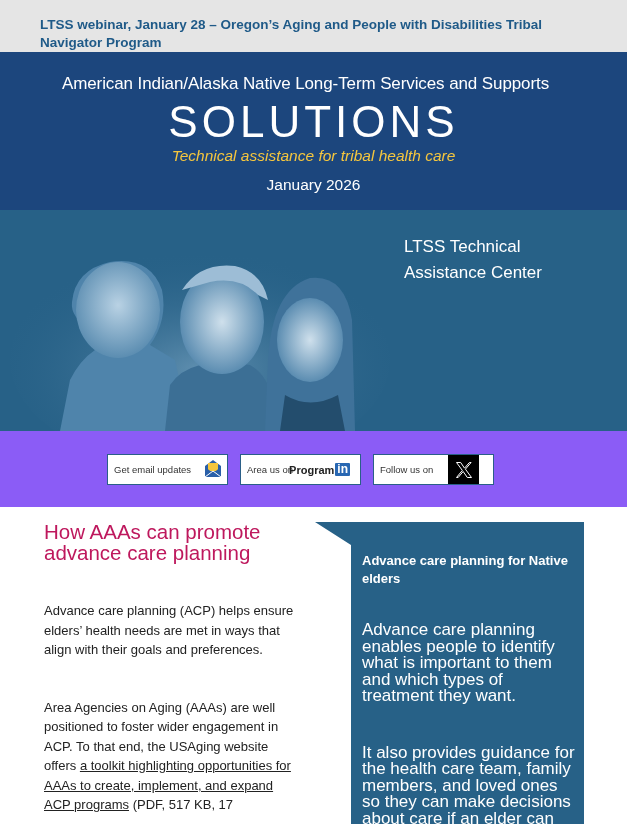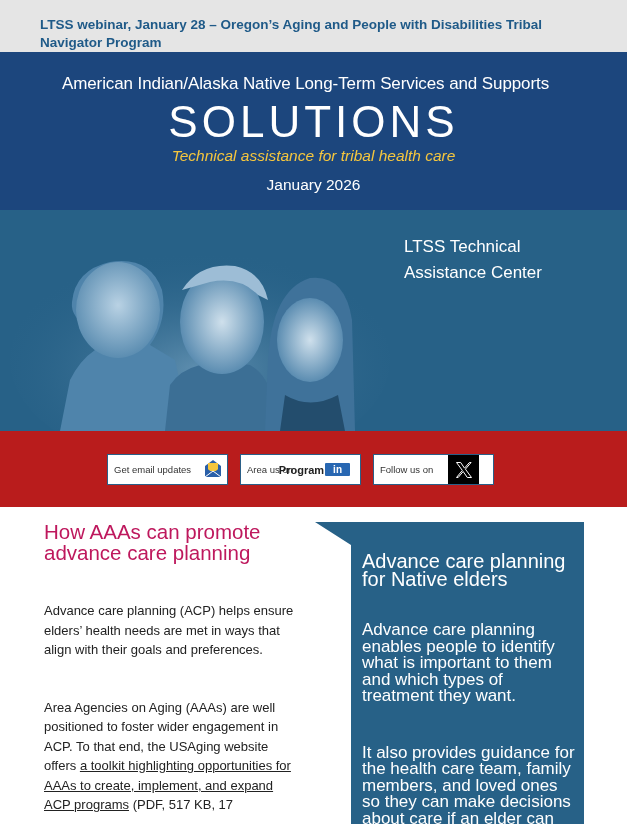--- a/index.html
+++ b/index.html
@@ -33,50 +33,50 @@
   }
   .hero-photo { position: absolute; left: 0; top: 0; width: 400px; height: 221px; }
   .hero-text { position: absolute; left: 404px; top: 24px; width: 200px; color: #fff; }
   .hero-text h2 { font-size: 17px; font-weight: normal; line-height: 26px; }
   .hero-text p { font-size: 13px; line-height: 18px; }
   .hero-text a { color: #fff; text-decoration: underline; }
 
   
   .social {
     position: absolute; left: 0; top: 431px; width: 627px; height: 76px;
-    background: #b91c1c;
+    background: #8b5cf6;
   }
   .sbtn {
     position: absolute; top: 23px; height: 31px; background: #fff;
     border: 1.5px solid #2a5f88; display: flex; align-items: center;
     font-size: 9.5px; color: #333; cursor: pointer;
   }
   .sbtn .lbl { padding-left: 6px; }
   .sbtn-email { left: 107px; width: 121px; }
   .sbtn-linked { left: 240px; width: 121px; }
   .sbtn-x { left: 373px; width: 121px; overflow: hidden; }
   .email-icon { position: absolute; right: 4px; top: 4px; width: 20px; height: 20px; }
   .linked-logo { position: absolute; right: 10px; top: 8px; font-weight: bold; font-size: 11px; color: #222; display: flex; align-items: center; }
-  .linked-logo .in { background: #2867b2; color: #fff; font-size: 10px; padding: 0 8px; margin-left: 1px; border-radius: 1px; line-height: 13px; }
+  .linked-logo .in { background: #2867b2; color: #fff; font-size: 12px; padding: 0 2px; margin-left: 1px; border-radius: 1px; line-height: 13px; }
   .x-box { position: absolute; left: 74px; top: 0; width: 31px; height: 100%; background: #000; display: flex; align-items: center; justify-content: center; }
 
   
   .content { position: absolute; left: 0; top: 507px; width: 627px; height: 317px; background: #fff; }
   .article { position: absolute; left: 44px; top: 14px; width: 250px; }
   .article h1 {
     color: #be185d; font-size: 20.5px; line-height: 21px; font-weight: normal; margin-bottom: 38px;
   }
   .article p { font-size: 13px; line-height: 19.5px; color: #222; margin-bottom: 38px; }
   .article a { color: #222; text-decoration: underline; }
 
   .sidebar { position: absolute; left: 315px; top: 15px; width: 269px; height: 310px; }
   .sidebar svg.tab { position: absolute; left: 0; top: 0; }
   .sidebar-body { position: absolute; left: 36px; top: 0; width: 233px; height: 310px; background: #276187; }
   .sidebar-inner { position: absolute; left: 47px; top: 30px; width: 215px; color: #fff; }
-  .sidebar-inner h3 { font-size: 20px; line-height: 18px; font-weight: normal; margin-bottom: 34px; }
+  .sidebar-inner h3 { font-size: 13px; line-height: 18px; font-weight: bold; margin-bottom: 34px; }
   .sidebar-inner p { font-size: 17px; font-weight: bold; line-height: 16.5px; margin-bottom: 40px; font-weight: normal; }
 </style>
 </head>
 <body>
 
 <div class="banner">
   <a href="#">LTSS webinar, January 28 – Oregon’s Aging and People with Disabilities Tribal Navigator Program</a>
 </div>
 
 <div class="masthead">

